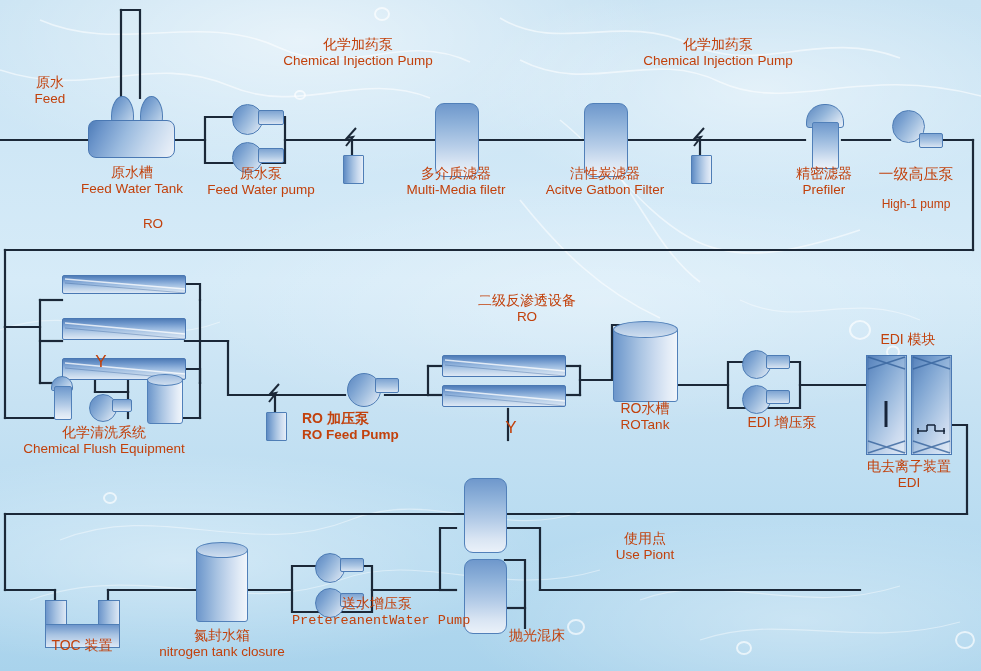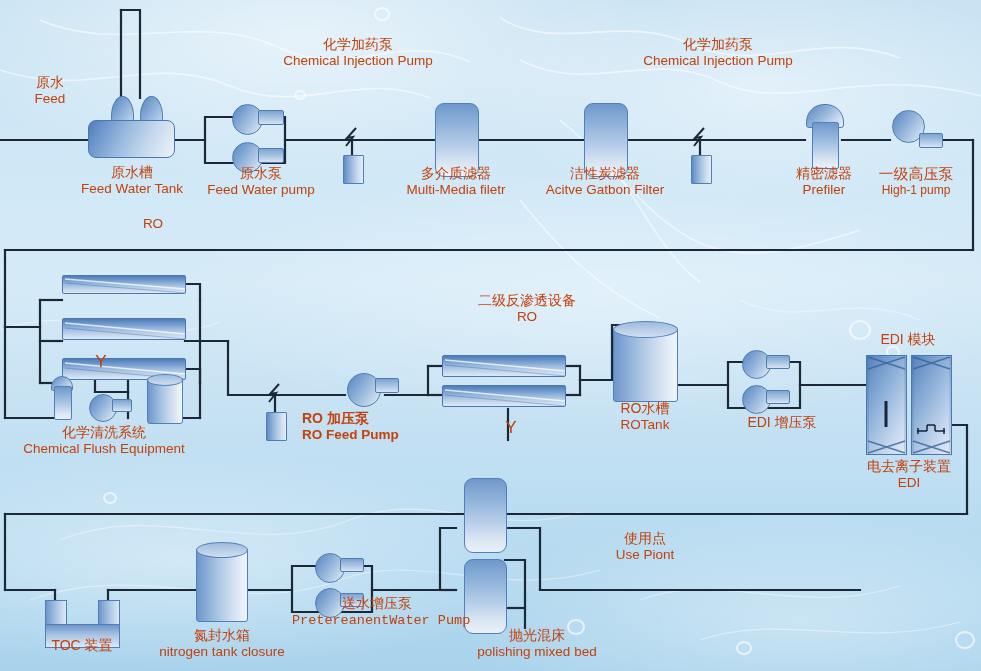--- a/index.html
+++ b/index.html
@@ -21,21 +21,21 @@
         linear-gradient(180deg,#c9e3f3 0%,#cfe7f6 22%,#d6ebf8 42%,#c7e2f3 60%,#b9dcf1 78%,#a9d3ec 100%);
   }
   #bg svg{position:absolute;inset:0;}
 
   
   .lbl{position:absolute;color:#c2410c;text-align:center;line-height:1.18;
        white-space:nowrap;letter-spacing:0px;}
   .cn{font-size:14px;}
   .en{font-size:13.5px;}
   .lbl.small .cn{font-size:15px;}
-  .lbl.small .en{font-size:12px;}
+  .lbl.small .en{font-size:12px;margin-top:14px;}
 
   
   #pipes{position:absolute;inset:0;}
 
   
   .eq{position:absolute;}
   .grad{
     background:linear-gradient(117deg,#4e7cb8 0%,#6d96cb 16%,#9bbbdf 42%,#c2d6ec 66%,#dfe9f5 88%,#eef3fa 100%);
     border:1px solid #4a78b3;
   }
@@ -428,20 +428,19 @@
   <div class="lbl" style="left:146px;top:627px;width:152px;">
     <div class="cn">氮封水箱</div>
     <div class="en">nitrogen tank closure</div>
   </div>
   <div class="lbl" style="left:292px;top:596px;width:170px;font-family:Liberation Mono, monospace;">
     <div class="cn">送水增压泵</div>
     <div class="en">PretereanentWater Pump</div>
   </div>
   <div class="lbl" style="left:452px;top:627px;width:170px;">
     <div class="cn">抛光混床</div>
-    <div class="en">polishing mixed bed</div>
   </div>
   <div class="lbl" style="left:589px;top:524px;width:112px;margin-top:6px;">
     <div class="cn">使用点</div>
     <div class="en">Use Piont</div>
   </div>
 
 </div>
 
 </body></html>

